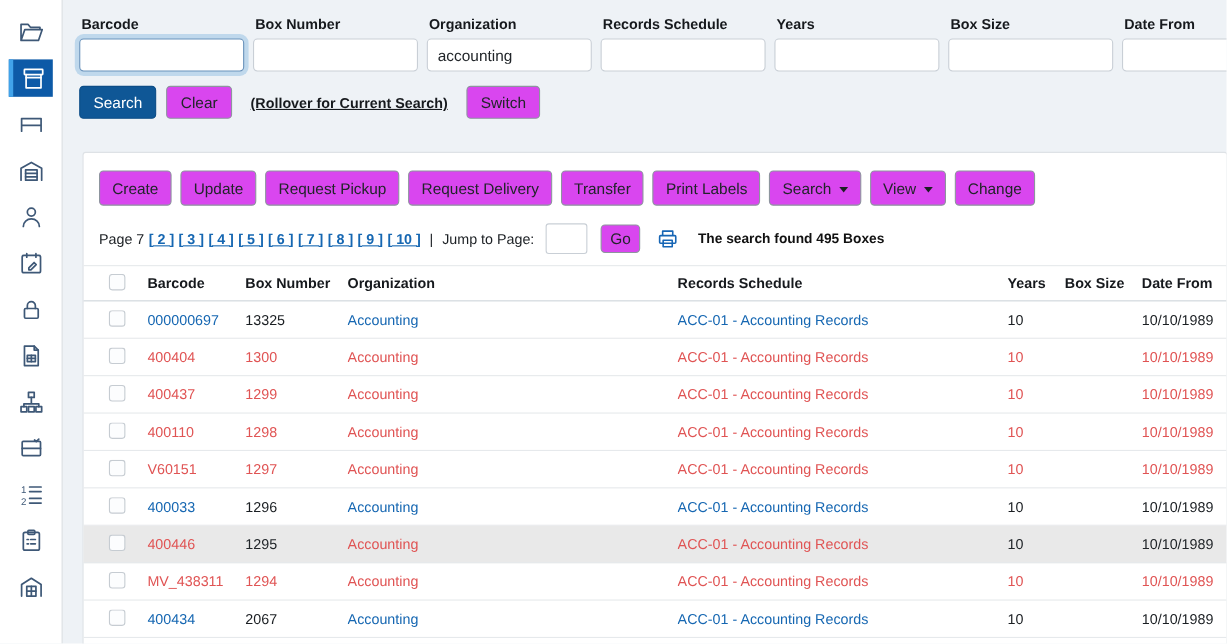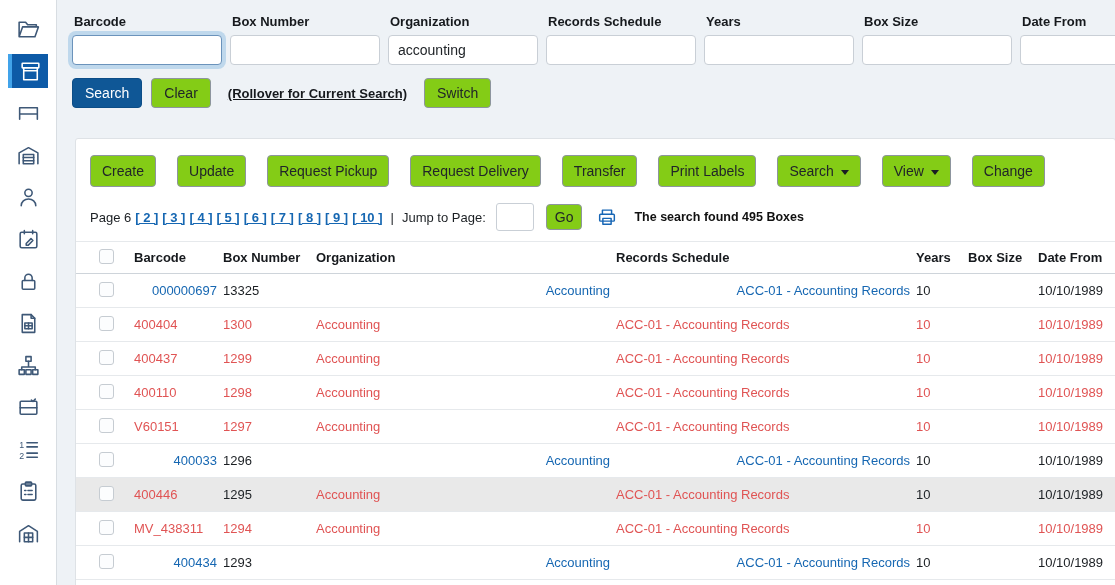--- a/index.html
+++ b/index.html
@@ -23,31 +23,31 @@
   .fields{display:flex;gap:8px;}
   .field{width:150px;flex:0 0 150px;}
   .field label{display:block;font-size:13px;font-weight:700;margin:2px 0 6px 2px;color:#16191d;}
   .field input{
     width:100%;height:30px;box-sizing:border-box;border:1px solid #c9cfd6;border-radius:4px;
     background:#fff;padding:0 9px;font-size:14px;font-family:inherit;color:#212529;outline:none;
   }
   .field input.focused{border:1px solid #6b93bb;box-shadow:0 0 0 4px #bfd8ec;}
   .actions{display:flex;align-items:center;gap:9px;margin-top:13px;}
   .btn{
-    background:#84cc16;border:1px solid #8d959e;border-radius:4px;color:#212529;
+    background:#d946ef;border:1px solid #8d959e;border-radius:4px;color:#212529;
     font-size:14px;font-family:inherit;padding:5px 12px;cursor:pointer;line-height:18px;
   }
   .btn.primary{background:#0f5796;border-color:#0c4d87;color:#fff;}
   .rollover{font-size:13px;font-weight:700;text-decoration:underline;color:#16191d;cursor:pointer;margin:0 8px;}
   
   .panel{
     position:absolute;left:75px;top:138px;width:1041px;height:460px;box-sizing:border-box;
     background:#fff;border:1px solid #dee2e6;border-radius:3px;
   }
-  .toolbar{display:flex;gap:21px;padding:16px 14px 0 14px;flex-wrap:nowrap;border-radius:20px;}
+  .toolbar{display:flex;gap:8px;padding:16px 14px 0 14px;flex-wrap:nowrap;border-radius:20px;}
   .toolbar .btn{padding:6px 11px;white-space:nowrap;}
   .caret{display:inline-block;width:0;height:0;border-left:4px solid transparent;
     border-right:4px solid transparent;border-top:5px solid #1b1f23;margin-left:7px;vertical-align:1px;}
   
   .pagination{display:flex;align-items:center;padding:0 14px;margin-top:16px;font-size:13px;gap:4px;}
   .page-link{color:#1667b2;font-weight:700;text-decoration:underline;cursor:pointer;white-space:pre;}
   .pg-sep{margin:0 4px;}
   .jump-input{width:38px;height:28px;border:1px solid #c9cfd6;border-radius:3px;margin-left:6px;
     box-sizing:border-box;font-size:13px;padding:0 5px;outline:none;}
   .go-btn{margin-left:8px;padding:3px 8px;font-size:14px;}
@@ -55,21 +55,21 @@
   .result{font-weight:700;font-size:12.5px;margin-left:12px;color:#111;}
   
   .table{margin-top:10px;font-size:13px;}
   .trow{display:grid;grid-template-columns:58px 89px 93px 300px 300px 52px 70px minmax(60px,1fr);
     align-items:center;height:33px;border-bottom:1px solid #e6e9ec;}
   .trow.thead{height:31px;font-weight:700;color:#16191d;border-top:1px solid #e6e9ec;border-bottom:1px solid #ced4da;}
   .trow.highlight{background:#e9e9e9;}
   .cell{overflow:hidden;white-space:nowrap;text-overflow:clip;padding-right:6px;}
   .cb{width:15px;height:15px;border:1px solid #c6ccd2;border-radius:3px;background:#fcfdfe;
     margin-left:23px;display:inline-block;box-sizing:border-box;cursor:pointer;}
-  .c-link{color:#1667b2;cursor:pointer;text-align:right;}
+  .c-link{color:#1667b2;cursor:pointer;}
   .c-red{color:#e05454;}
   .c-dark-it{color:#212529;}
 </style>
 </head>
 <body>
 
 <nav class="sidebar">
     <div class="side-item">
       <span>
         <svg width="25" height="25" viewBox="0 0 24 24" fill="none" stroke="currentColor" stroke-width="1.5" stroke-linecap="round" stroke-linejoin="round">
@@ -211,21 +211,21 @@
       <button class="btn"><span>Request Pickup</span></button>
       <button class="btn"><span>Request Delivery</span></button>
       <button class="btn"><span>Transfer</span></button>
       <button class="btn"><span>Print Labels</span></button>
       <button class="btn"><span>Search</span><span class="caret"></span></button>
       <button class="btn"><span>View</span><span class="caret"></span></button>
       <button class="btn"><span>Change</span></button>
     </div>
 
   <div class="pagination">
-    <span>Page 6</span>
+    <span>Page 7</span>
     <span style="display:flex;gap:4px;">
         <a class="page-link">[ 2 ]</a>
         <a class="page-link">[ 3 ]</a>
         <a class="page-link">[ 4 ]</a>
         <a class="page-link">[ 5 ]</a>
         <a class="page-link">[ 6 ]</a>
         <a class="page-link">[ 7 ]</a>
         <a class="page-link">[ 8 ]</a>
         <a class="page-link">[ 9 ]</a>
         <a class="page-link">[ 10 ]</a>
@@ -332,21 +332,21 @@
           <div class="cell c-red">1294</div>
           <div class="cell c-red">Accounting</div>
           <div class="cell c-red">ACC-01 - Accounting Records</div>
           <div class="cell c-red">10</div>
           <div class="cell c-red"></div>
           <div class="cell c-red">10/10/1989</div>
         </div>
         <div class="trow">
           <div class="cell"><span class="cb"></span></div>
           <div class="cell c-link">400434</div>
-          <div class="cell">1293</div>
+          <div class="cell">2067</div>
           <div class="cell c-link">Accounting</div>
           <div class="cell c-link">ACC-01 - Accounting Records</div>
           <div class="cell">10</div>
           <div class="cell"></div>
           <div class="cell">10/10/1989</div>
         </div>
         <div class="trow">
           <div class="cell"></div>
         </div>
       </div>

